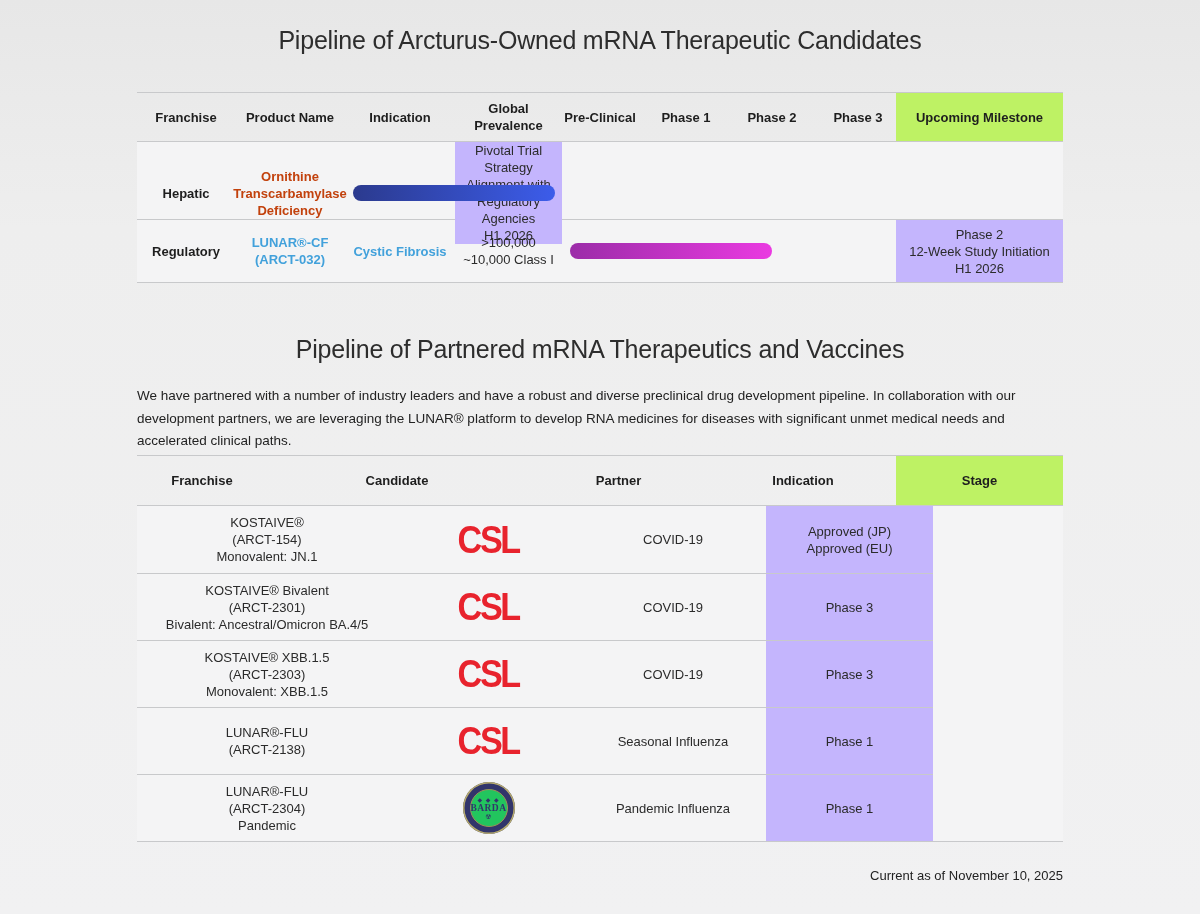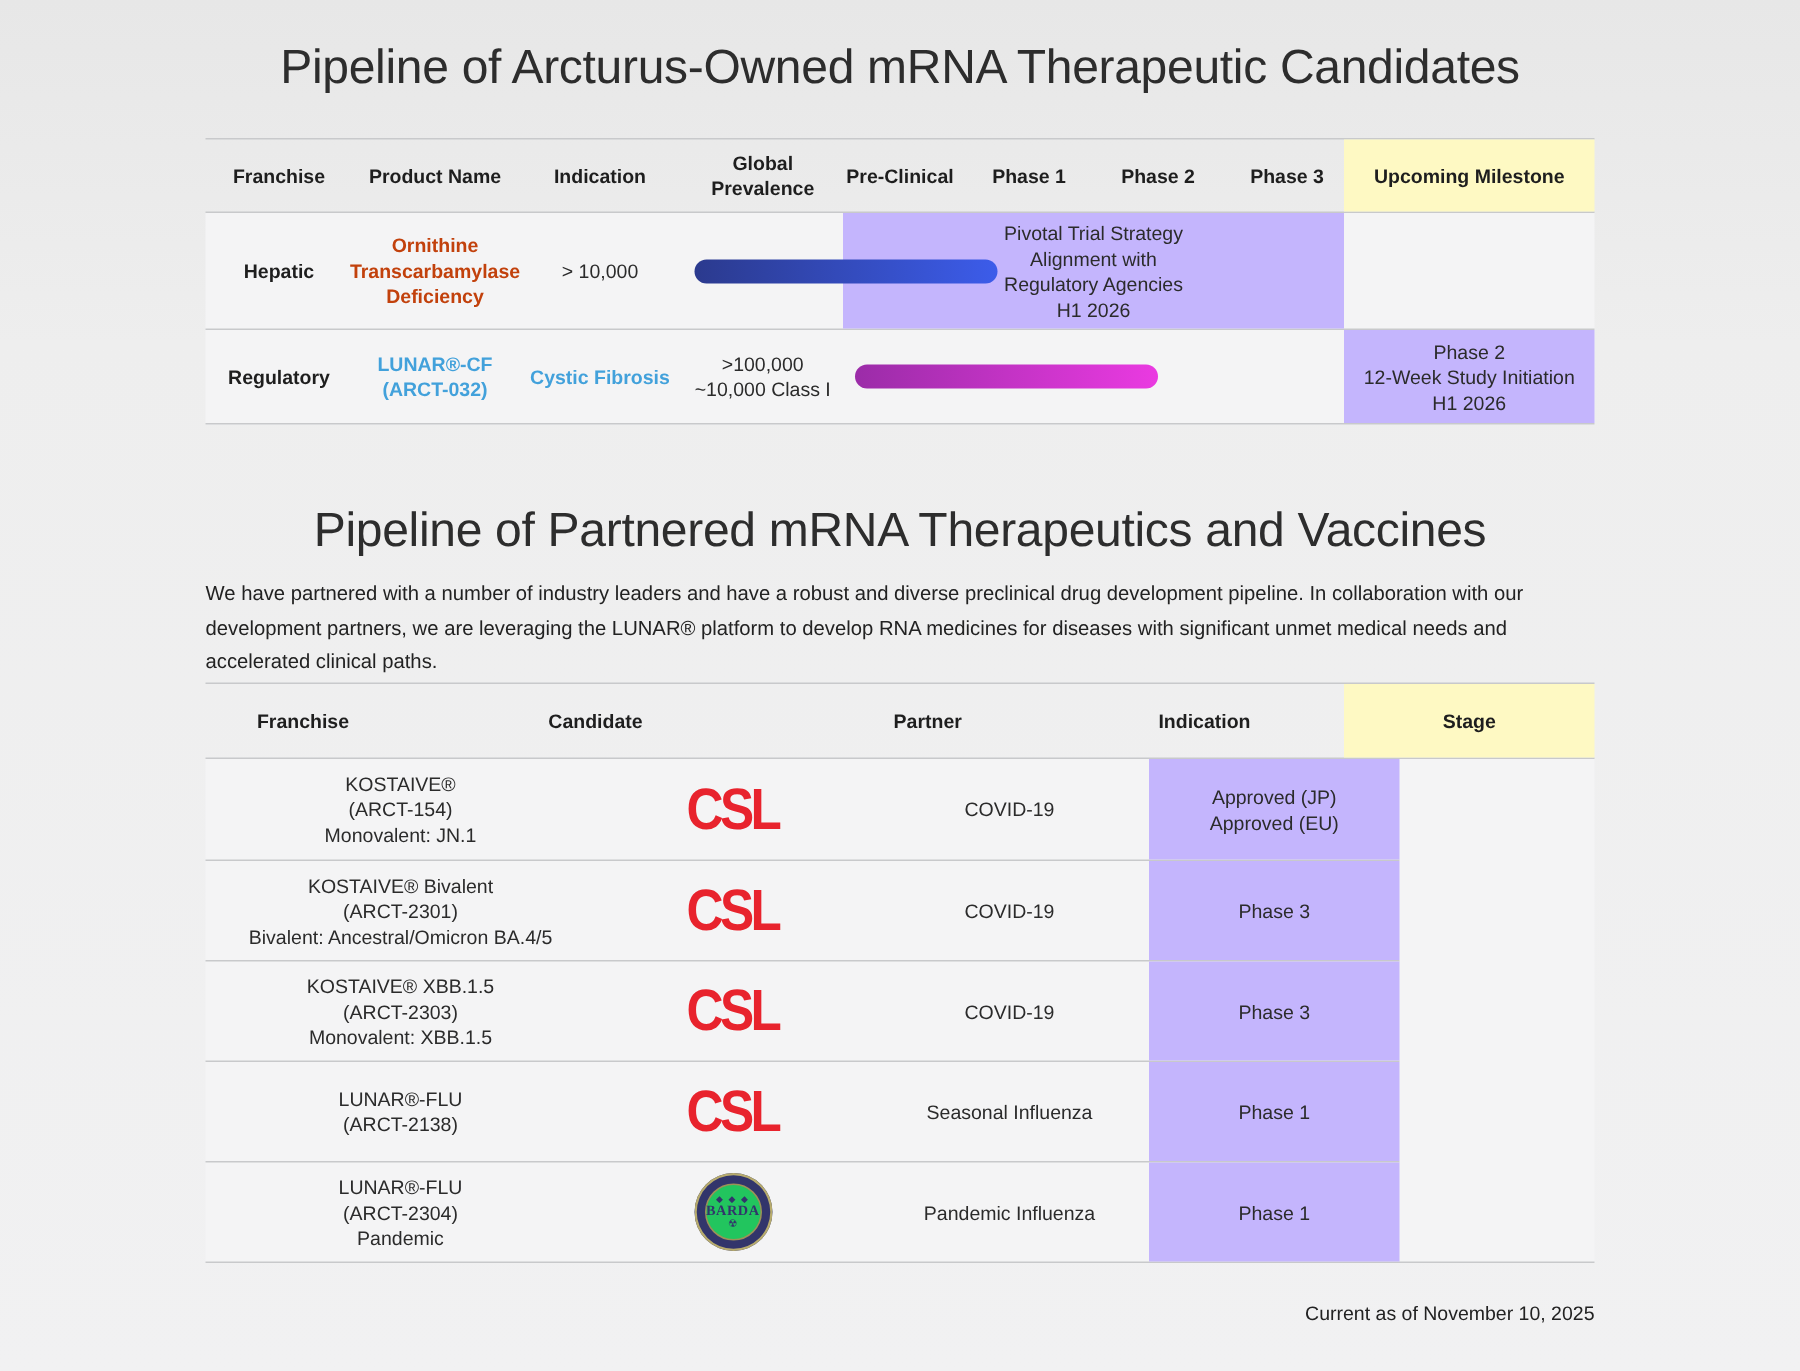--- a/index.html
+++ b/index.html
@@ -5,38 +5,38 @@
   * { margin:0; padding:0; box-sizing:border-box; }
   html,body { width:1200px; height:914px; overflow:hidden; }
   body {
     position:relative;
     font-family:"Liberation Sans", sans-serif;
     background:linear-gradient(180deg,#e7e7e7 0%, #eeeeee 25%, #f1f1f2 100%);
     color:#2b2b2b;
   }
   .page-title {
     position:absolute; left:0; right:0; text-align:center;
-    font-size:32px; font-weight:500; color:#2d2d2d; letter-spacing:-0.2px;
+    font-size:25px; font-weight:500; color:#2d2d2d; letter-spacing:-0.2px;
   }
   .title-owned { top:26px; }
   .title-partnered { top:335px; }
 
   
   .table1 { position:absolute; left:137px; top:92px; width:926px; border-top:1px solid #c8c9cb; }
   .t1-row { display:grid; grid-template-columns:98px 110px 110px 107px 334px 167px; border-bottom:1px solid #c8c9cb; }
   .t1-header { height:49px; }
   .t1-r1 { height:78px; background:#f4f4f5; }
   .t1-r2 { height:63px; background:#f4f4f5; }
   .cell {
     display:flex; align-items:center; justify-content:center;
     text-align:center; font-size:13px; line-height:17px; white-space:pre-line;
   }
   .th { font-weight:bold; color:#1e1e1e; }
   .gray-col { background:#c4b5fd; }
-  .th.gray-col { background:#fef9c3; }
+  .th.gray-col { background:#bef264; }
   .blue-text { font-weight:bold; }
   .phases-hdr { display:grid; grid-template-columns:repeat(4,1fr);gap:10px; }
   .phases-cell { position:relative; }
   .phase-bar {
     position:absolute; left:8px; top:50%; transform:translateY(-50%);
     width:202px; height:16px; border-radius:9px;
   }
   .milestone-cell { font-size:13px; line-height:17px; }
 
   
@@ -102,21 +102,20 @@
       <div class="cell th">Phase 3</div>
     </div>
     <div class="cell th gray-col">Upcoming Milestone</div>
   </div>
 
   <div class="t1-row t1-r1">
     <div class="cell th">Hepatic</div>
     <div class="cell blue-text" style="color: #c2410c;">Ornithine
 Transcarbamylase
 Deficiency</div>
-    <div class="cell">&gt; 10,000</div>
     <div class="phases-cell">
       <div class="phase-bar" style="background: linear-gradient(90deg, rgb(43, 58, 142), rgb(60, 92, 234));"></div>
     </div>
     <div class="cell gray-col milestone-cell">Pivotal Trial Strategy
 Alignment with
 Regulatory Agencies
 H1 2026</div>
   </div>
 
   <div class="t1-row t1-r2">

